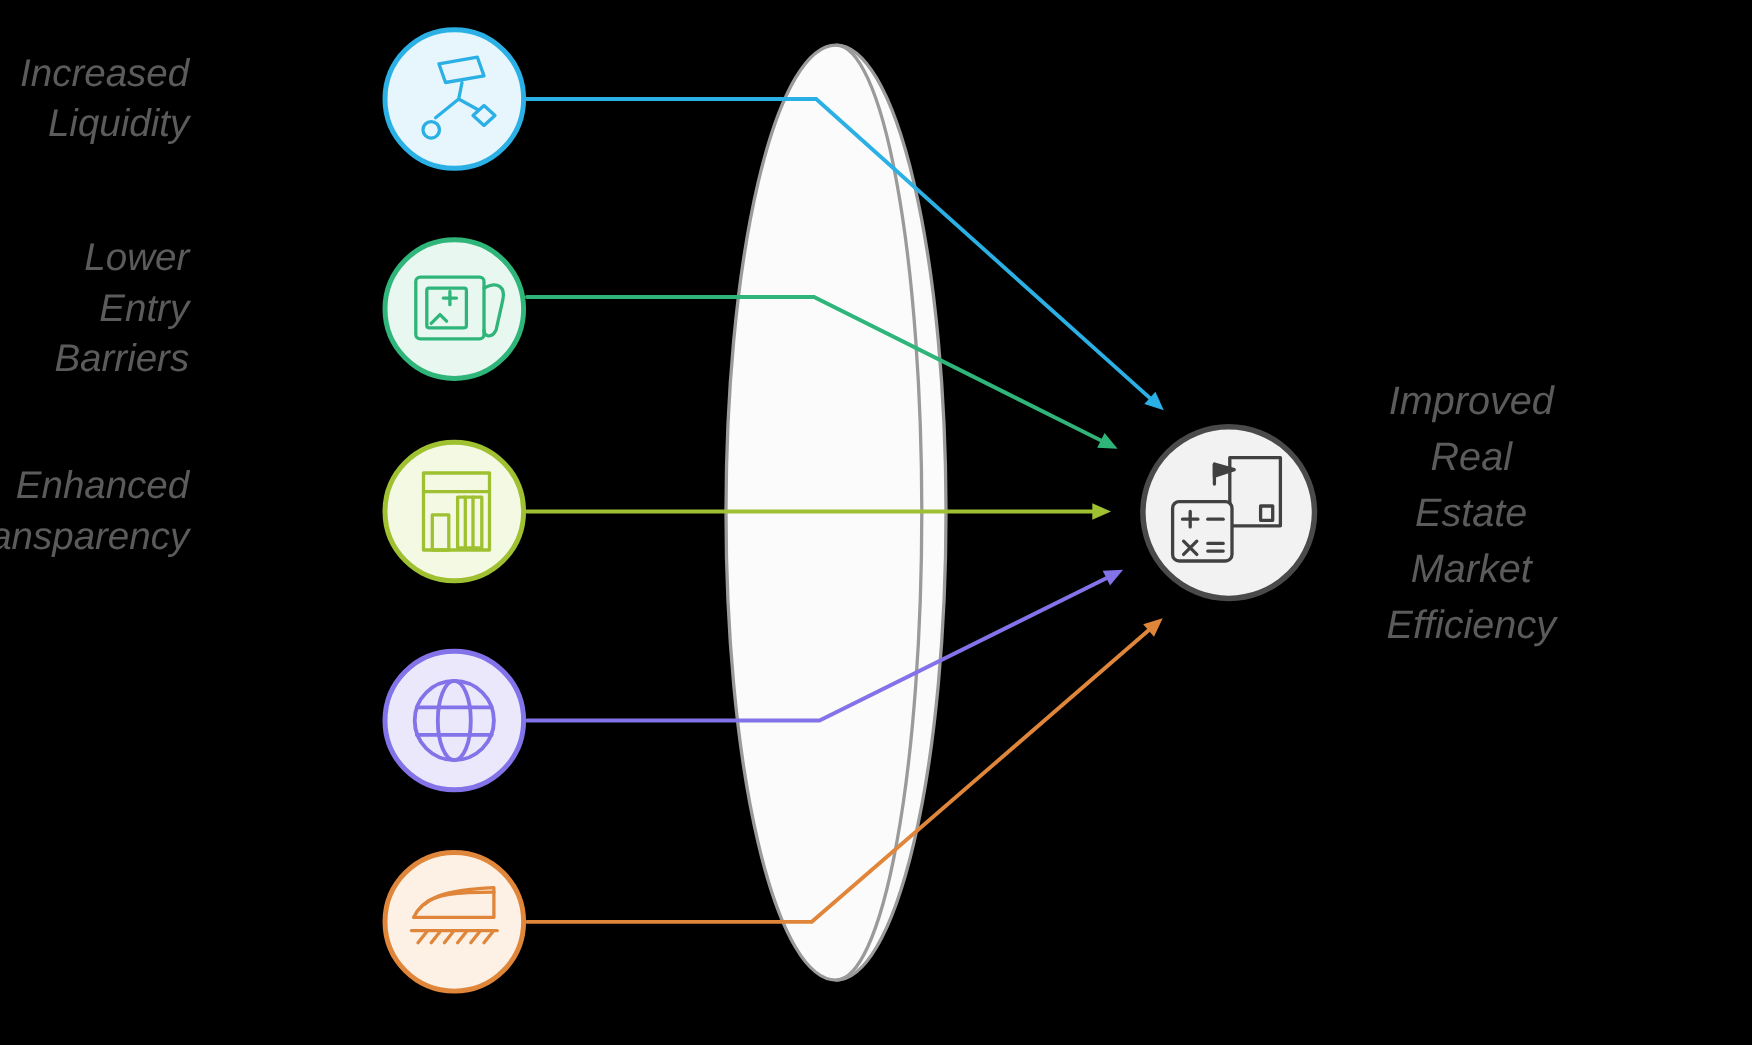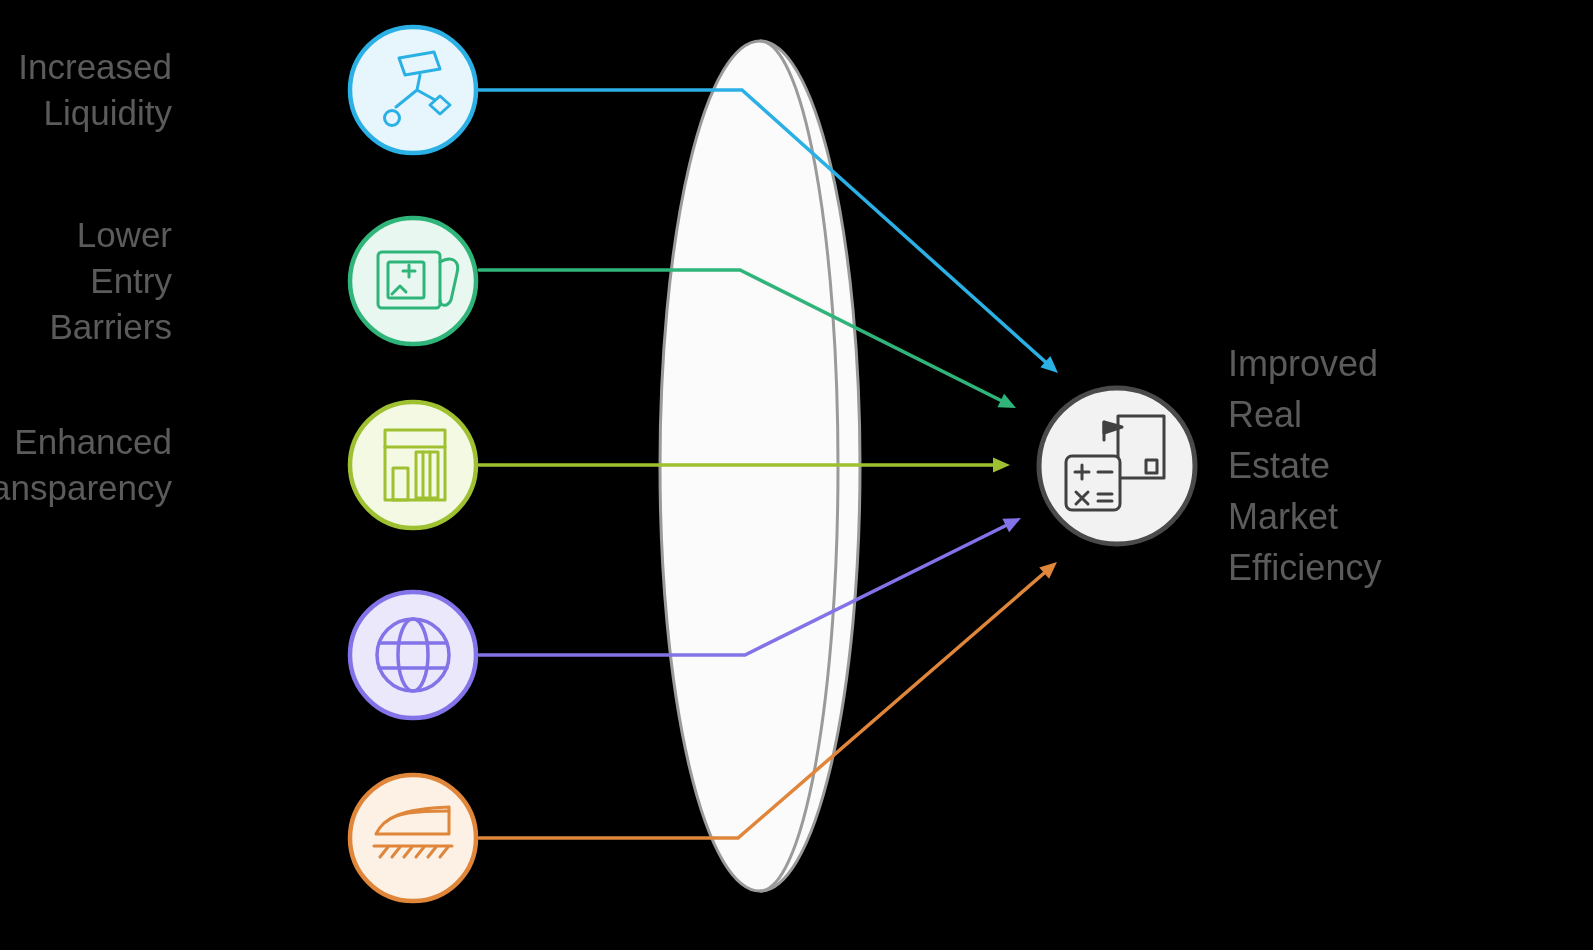--- a/index.html
+++ b/index.html
@@ -6,20 +6,21 @@
     margin: 0;
     padding: 0;
     background: #000000;
   }
   .canvas {
     position: relative;
     width: 1447px;
     height: 950px;
     overflow: hidden;
     font-family: "Liberation Sans", sans-serif;
+    font-style: italic;
   }
   .diagram-svg {
     position: absolute;
     top: 0;
     left: 0;
   }
   .label {
     position: absolute;
     color: #5b5b5b;
     white-space: pre-line;
@@ -28,21 +29,21 @@
   .item-label {
     right: 1275px;
     text-align: right;
     font-size: 35px;
     line-height: 1.32;
     font-weight: 400;
   }
   .outcome-label {
     left: 1228px;
     top: 466px;
-    text-align: left;
+    text-align: center;
     font-size: 36px;
     line-height: 1.42;
     font-weight: 400;
   }
   .lbl-0 { top: 90px; }
   .lbl-1 { top: 281px; }
   .lbl-2 { top: 465px; }
   .lbl-3 { top: 655px; }
   .lbl-4 { top: 838px; }
 </style>

